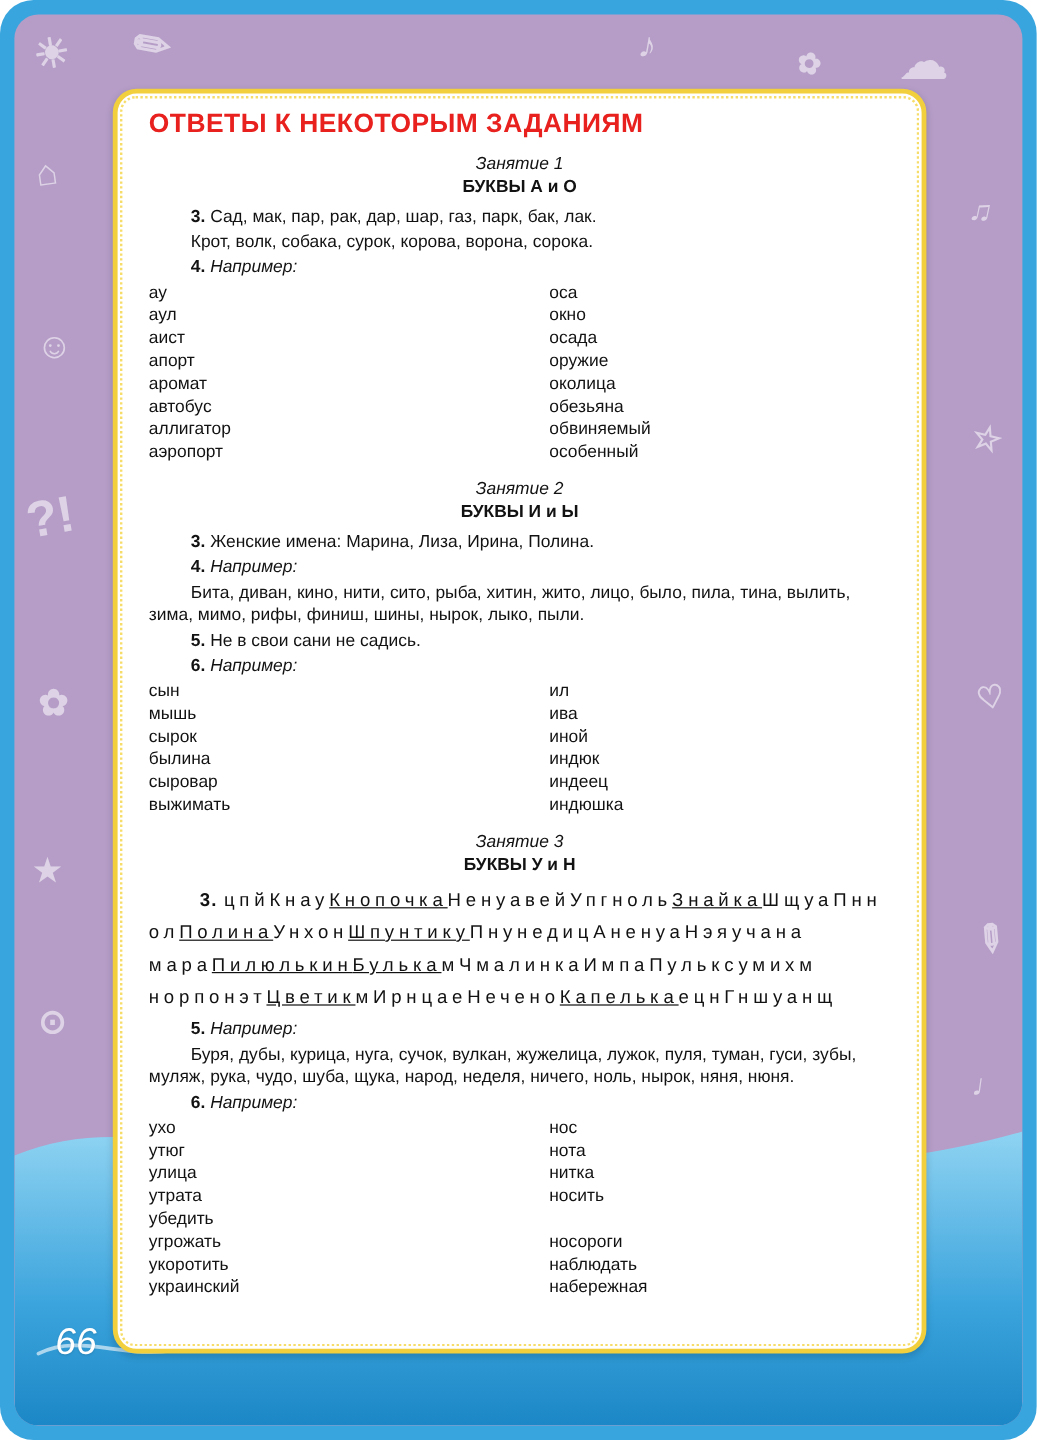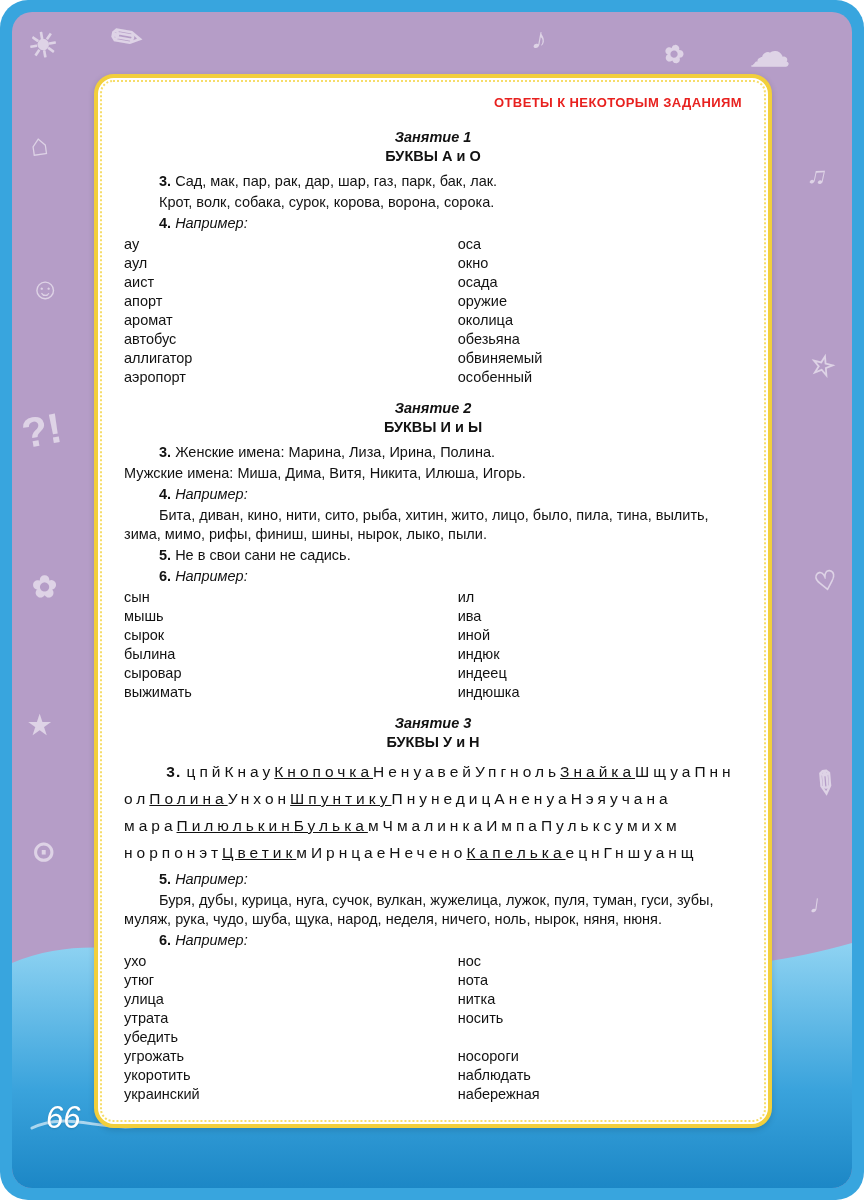--- a/index.html
+++ b/index.html
@@ -5,23 +5,23 @@
   html,body{margin:0;padding:0;background:#ffffff;}
   body{width:864px;height:1200px;position:relative;font-family:"Liberation Sans",sans-serif;}
   .frame{position:absolute;inset:0;background:#38a5de;border-radius:28px;overflow:hidden;}
   .panel{position:absolute;left:12px;top:12px;right:12px;bottom:12px;background:#b59dc7;border-radius:20px;overflow:hidden;}
   .decor{position:absolute;color:rgba(255,255,255,0.55);font-weight:bold;user-select:none;line-height:1;}
   .wave{position:absolute;left:0;bottom:0;width:100%;height:320px;display:block;}
   .pagenum{position:absolute;left:34px;top:1088px;color:#ffffff;font-style:italic;font-weight:normal;font-size:31px;text-shadow:0 1px 2px rgba(0,0,0,0.15);text-align:right;}
   .card{position:absolute;left:94px;top:74px;width:678px;height:1054px;background:#ffffff;border:4px solid #f2cf3c;border-radius:20px;box-sizing:border-box;box-shadow:0 2px 6px rgba(0,0,0,0.15);}
   .card-dash{position:absolute;inset:2px;border:2px dotted #f6dd6a;border-radius:13px;pointer-events:none;}
   .card-content{position:relative;height:100%;box-sizing:border-box;padding:14px 26px 0 26px;overflow:hidden;font-size:14.5px;color:#121212;}
-  .title{color:#e8211f;font-weight:bold;text-align:right;font-size:13px;letter-spacing:0.4px;margin:0 0 14px 0;line-height:22px;}
+  .title{color:#e8211f;font-weight:bold;text-align:left;font-size:22px;letter-spacing:0.4px;margin:0 0 14px 0;line-height:22px;}
   .sec-head{text-align:center;line-height:19px;margin:12px 0 6px 0;}
-  .sec-head .h1{font-weight:bold;font-style:italic;}
+  .sec-head .h1{font-weight:normal;font-style:italic;}
   .sec-head .h2{font-weight:bold;}
   .para{line-height:19px;margin:0 0 2px 0;}
   .para.indent{text-indent:35px;}
   .b{font-weight:bold;}
   .i{font-style:italic;}
   .pairs{margin:1px 0 1px 0;}
   .pair-row{display:flex;line-height:19px;}
   .pair-left{width:54%;}
   .pair-right{flex:1;}
   .letters{margin:2px 0 4px 0;}
@@ -111,21 +111,20 @@
             <div class="pair-row">
               <span class="pair-left">аэропорт</span>
               <span class="pair-right">особенный</span>
             </div>
           </div>
           <div class="sec-head">
             <div class="h1">Занятие 2</div>
             <div class="h2">БУКВЫ И и Ы</div>
           </div>
           <div class="para indent"><span class="b ">3. </span><span>Женские имена: Марина, Лиза, Ирина, Полина.</span></div>
-          <div class="para"><span>Мужские имена: Миша, Дима, Витя, Никита, Илюша, Игорь.</span></div>
           <div class="para indent"><span class="b ">4. </span><span class="i">Например:</span></div>
           <div class="para indent"><span>Бита, диван, кино, нити, сито, рыба, хитин, жито, лицо, было, пила, тина, вылить, зима, мимо, рифы, финиш, шины, нырок, лыко, пыли.</span></div>
           <div class="para indent"><span class="b ">5. </span><span>Не в свои сани не садись.</span></div>
           <div class="para indent"><span class="b ">6. </span><span class="i">Например:</span></div>
           <div class="pairs">
             <div class="pair-row">
               <span class="pair-left">сын</span>
               <span class="pair-right">ил</span>
             </div>
             <div class="pair-row">

